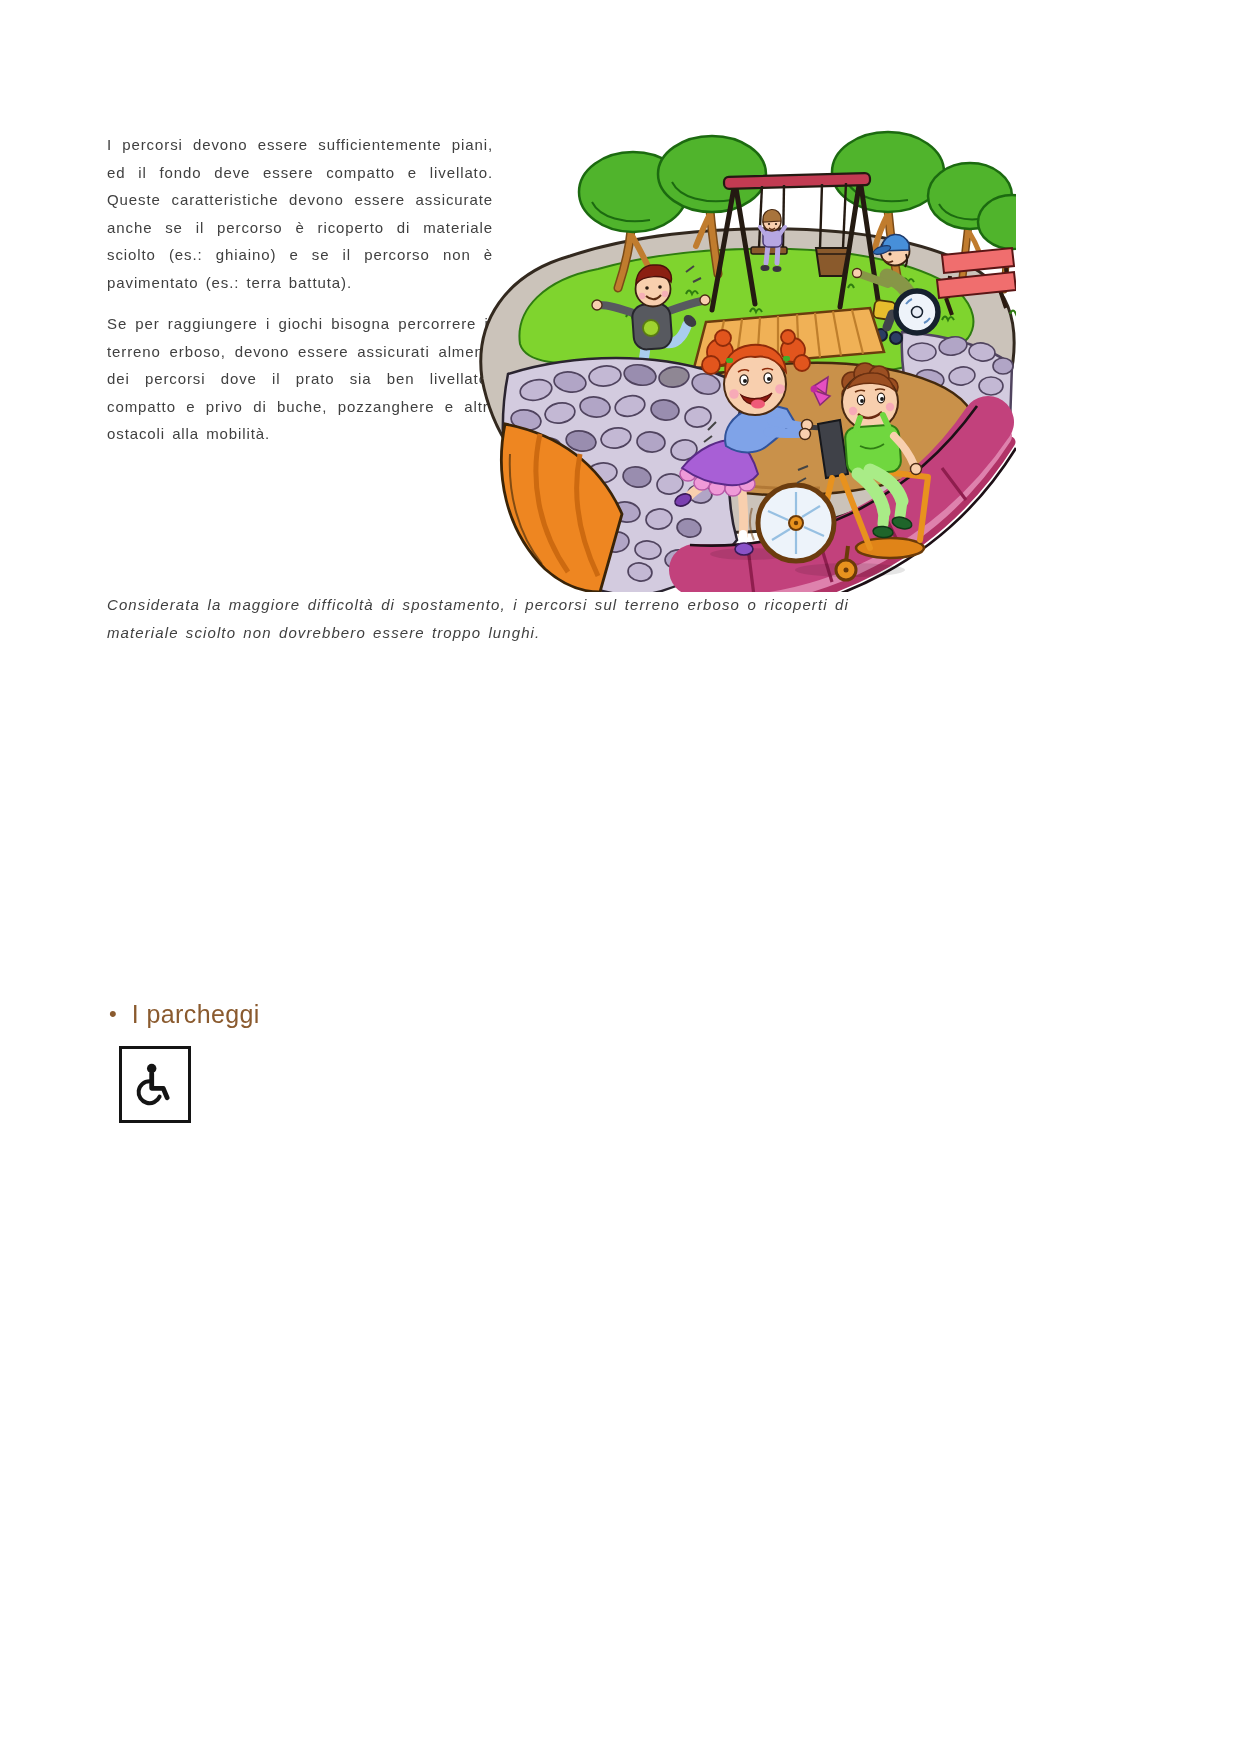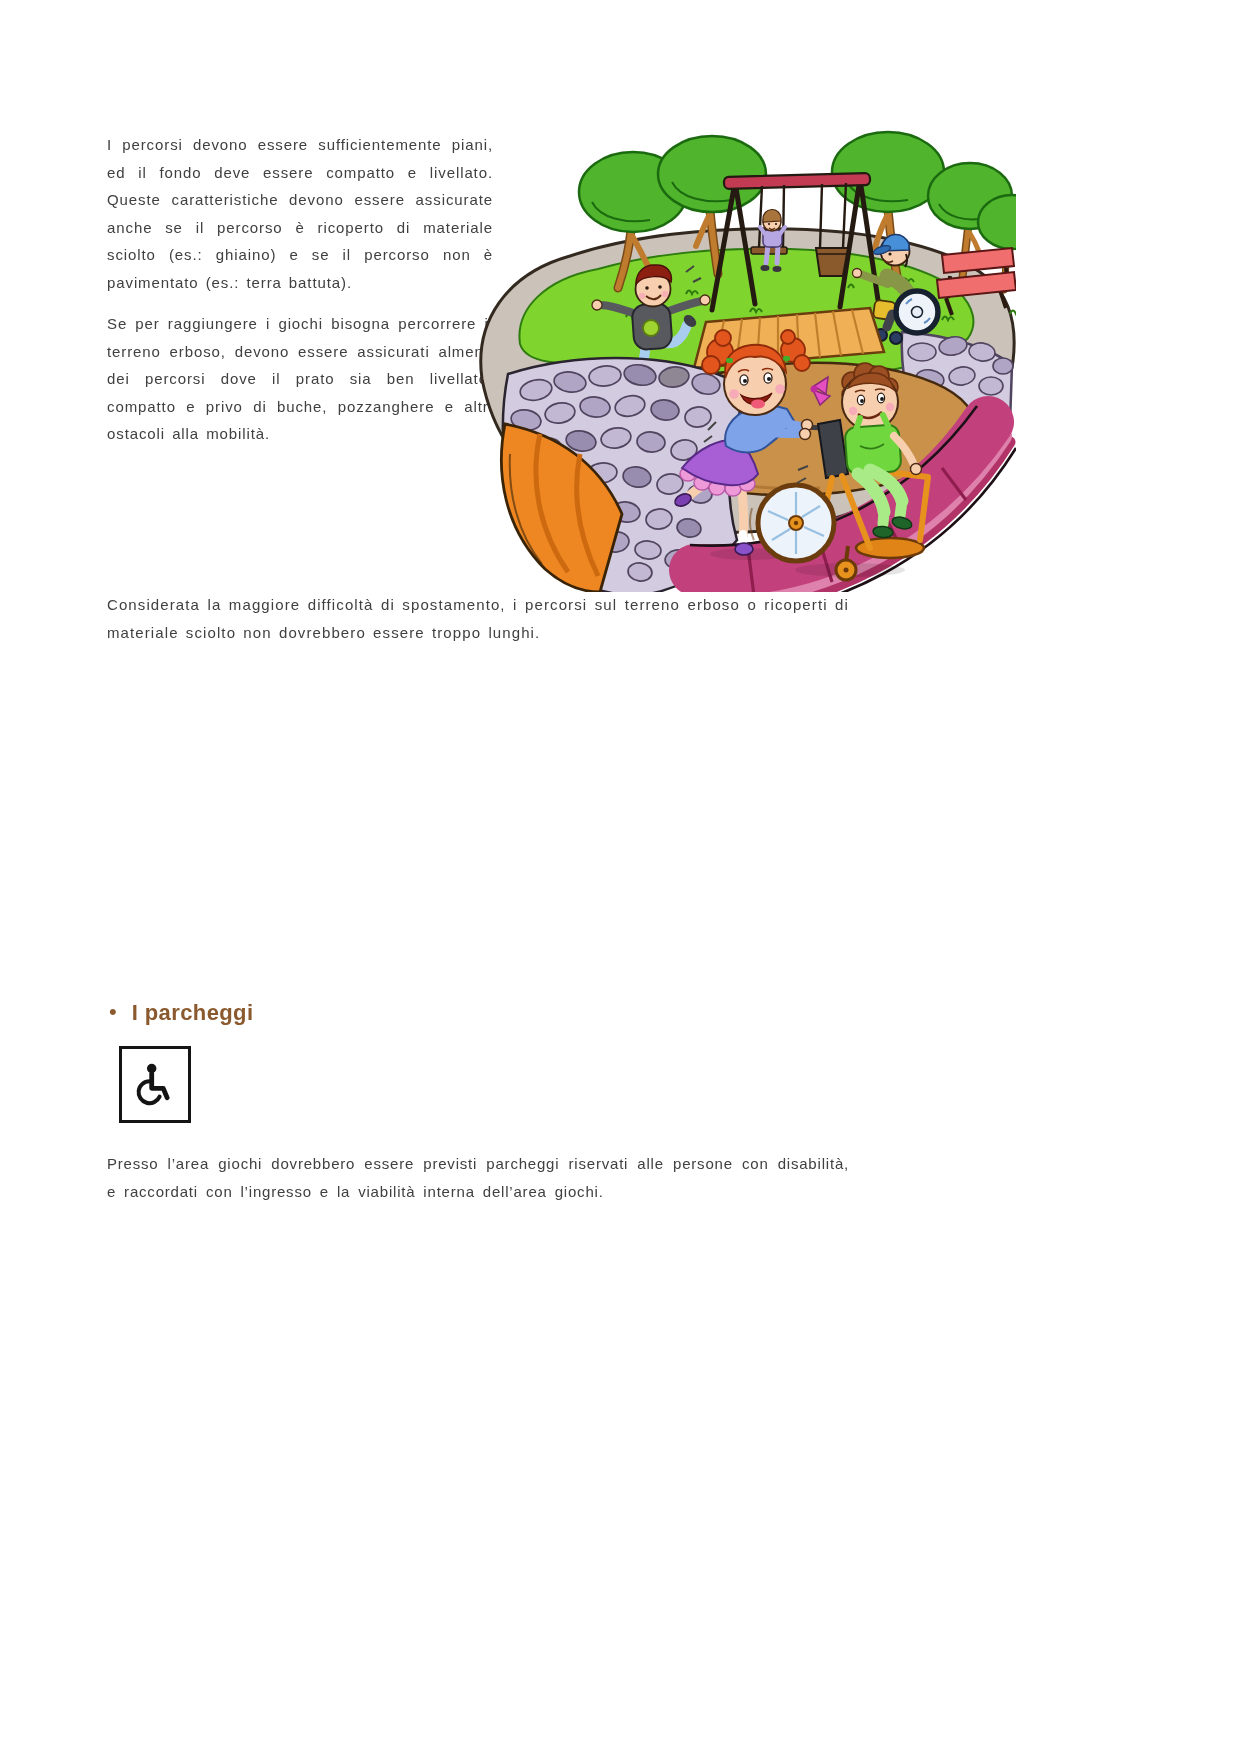--- a/index.html
+++ b/index.html
@@ -2,25 +2,25 @@
 <html lang="it"><head>
 <meta charset="utf-8">
 <style>
   html,body{margin:0;padding:0;background:#e8e8e8;}
   .page{position:relative;width:1240px;height:1754px;background:#ffffff;margin:0 auto;
         font-family:"Liberation Sans","DejaVu Sans",sans-serif;overflow:hidden;}
   .para{color:#404040;font-size:15px;line-height:27.5px;text-align:justify;
         letter-spacing:0.9px;word-spacing:2px;margin:0 0 14px 0;}
   .col-narrow{position:absolute;left:107px;top:131px;width:386px;}
   .col-wide{position:absolute;left:107px;top:591px;width:742px;}
-  .col-wide .para{margin-bottom:15px;letter-spacing:1.1px;}
+  .col-wide .para{margin-bottom:15px;letter-spacing:1.1px;font-style:italic;}
   .illustration{position:absolute;left:450px;top:124px;width:566px;height:468px;}
   .heading-row{position:absolute;left:109px;top:1000px;display:flex;align-items:center;color:#8a5a2e;}
   .heading-bullet{font-size:22px;line-height:22px;margin-right:15px;transform:translateY(-1px);}
-  .heading-text{font-weight:bold;font-size:22px;letter-spacing:0.4px;}
+  .heading-text{font-weight:normal;font-size:25px;letter-spacing:0.4px;}
   .icon-box{position:absolute;left:119px;top:1046px;width:66px;height:71px;background:#ffffff;
             border:3px solid #141414;display:flex;align-items:center;justify-content:center;}
   .para-last{position:absolute;left:107px;top:1150px;width:742px;}
   .para-last .para{letter-spacing:0.8px;word-spacing:3px;}
 </style>
 </head>
 <body>
 
 <div class="page">
 
@@ -376,17 +376,14 @@
   </div>
 
   <div class="icon-box">
     <svg width="44" height="50" viewBox="0 0 40 44">
       <circle cx="17" cy="7" r="4.3" fill="#141414"></circle>
       <path d="M 17 11.5 L 17 25 L 27.5 25 L 31 33.5" fill="none" stroke="#141414" stroke-width="4.4" stroke-linecap="round" stroke-linejoin="round"></path>
       <path d="M 15 18.5 A 10 10 0 1 0 24.2 32.6" fill="none" stroke="#141414" stroke-width="3.6" stroke-linecap="round"></path>
     </svg>
   </div>
 
-  <div class="para-last">
-    <p class="para">Presso l’area giochi dovrebbero essere previsti parcheggi riservati alle persone con disabilità, e raccordati con l’ingresso e la viabilità interna dell’area giochi.</p>
-  </div>
 
 </div>
 
 </body></html>

